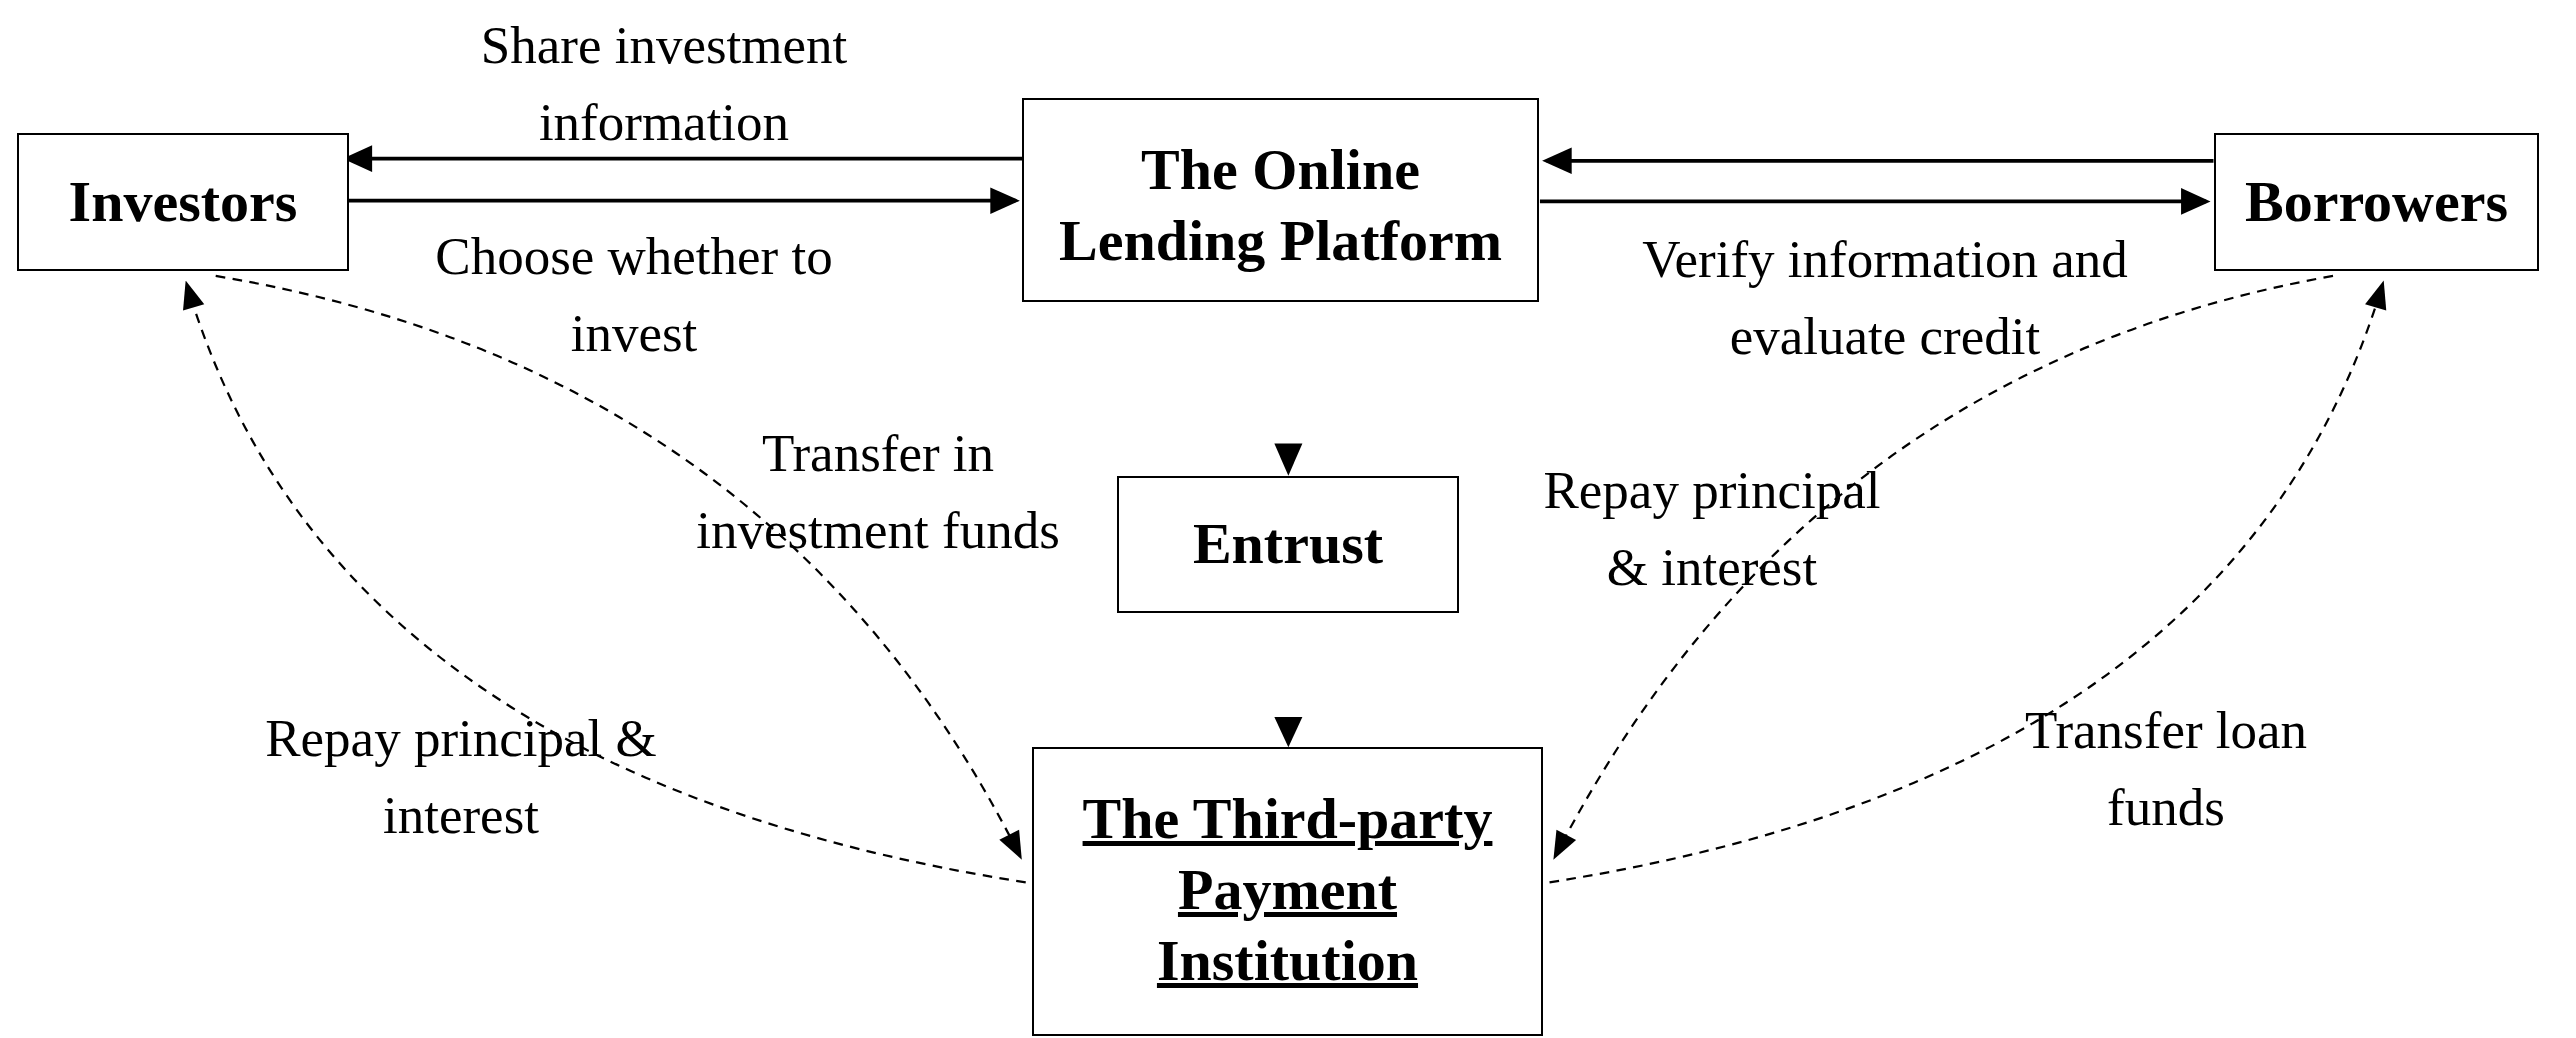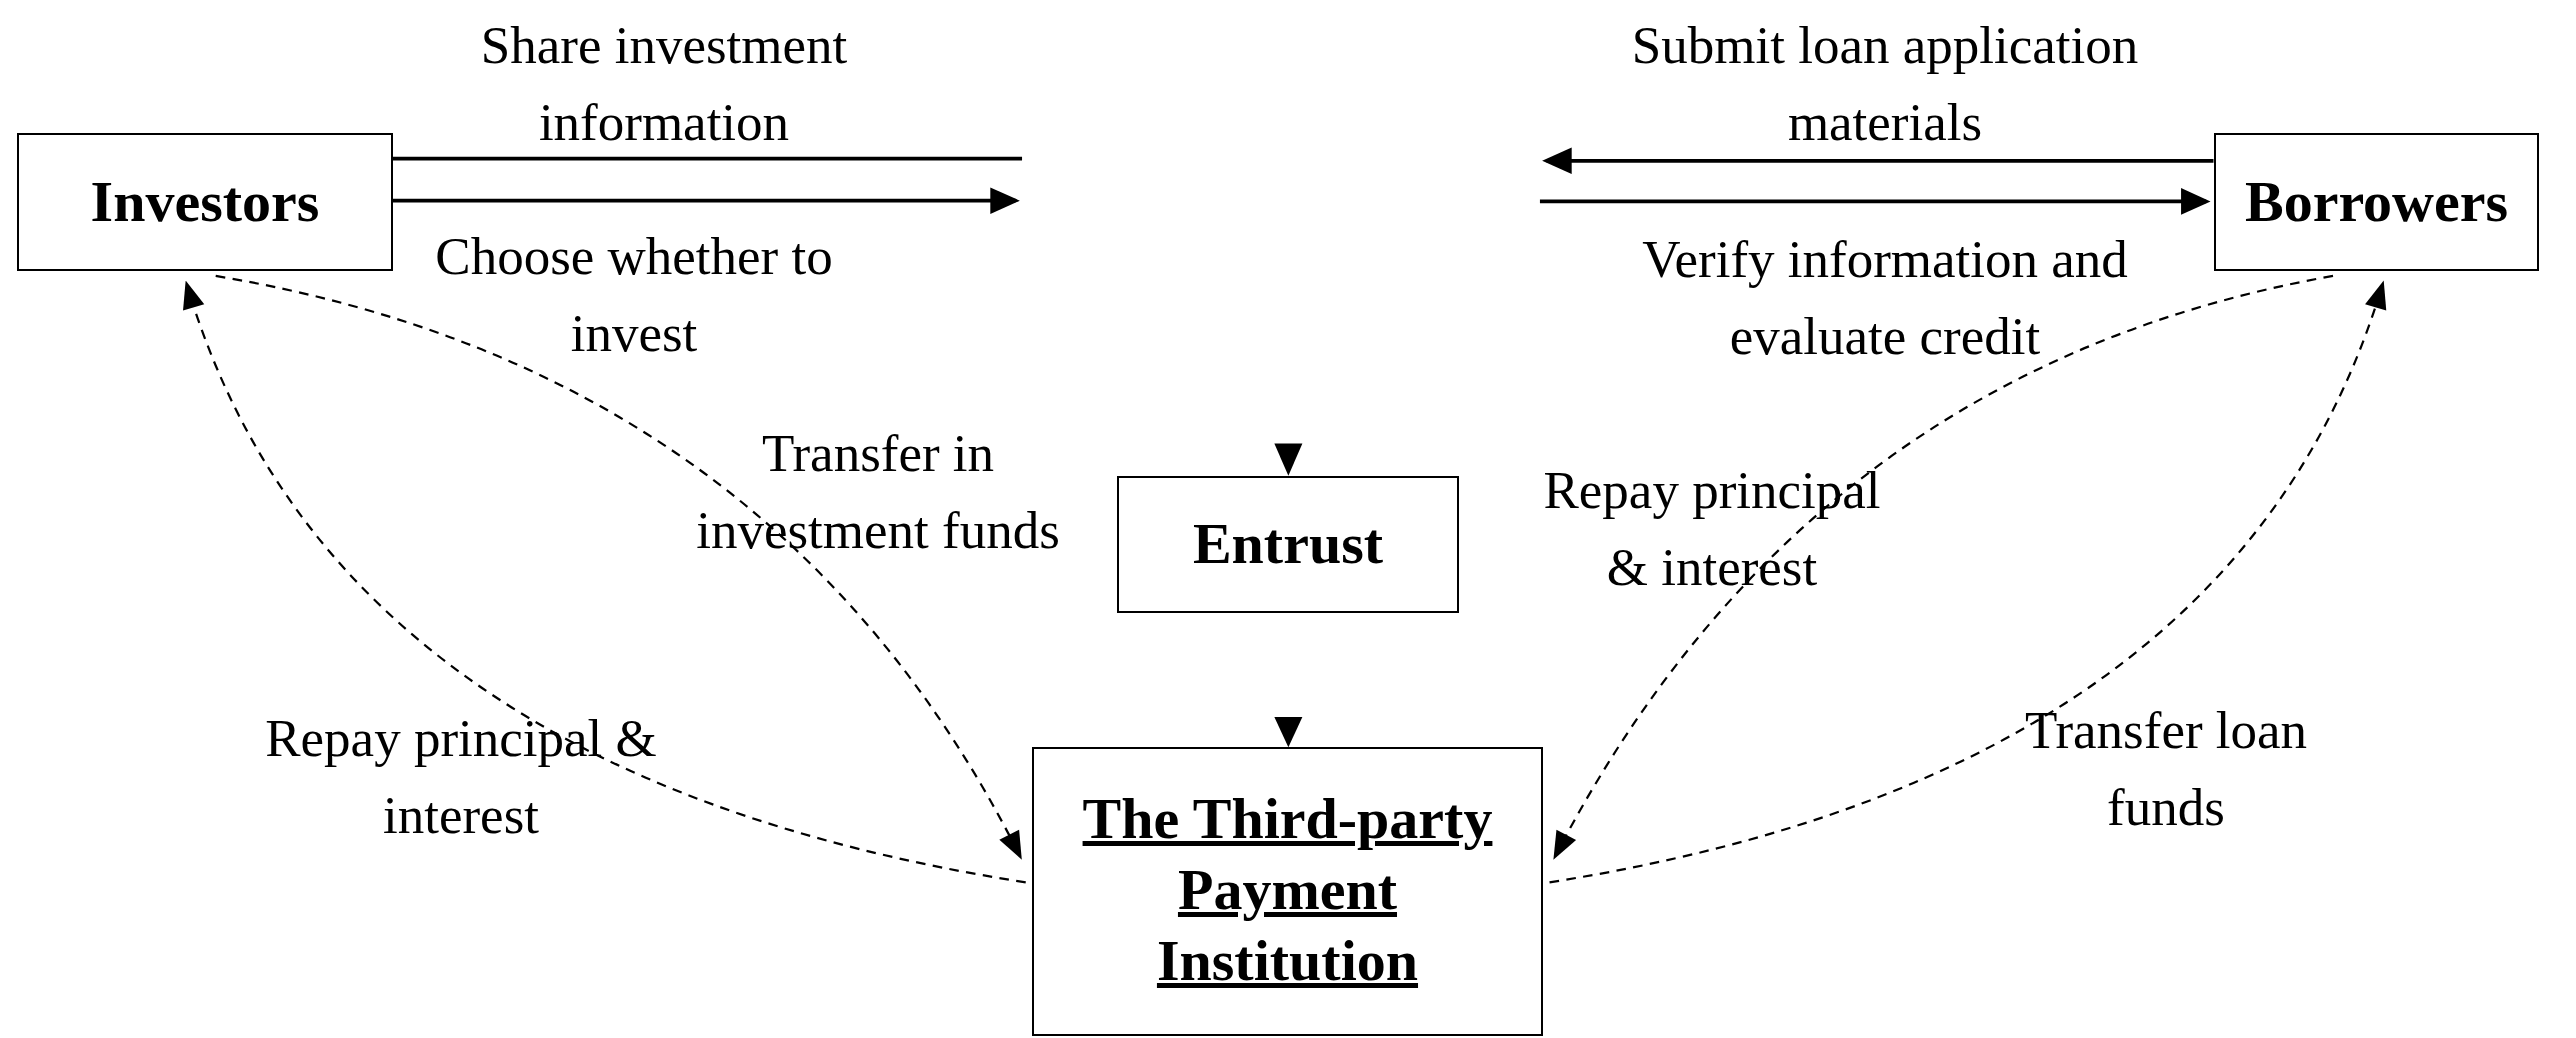--- a/index.html
+++ b/index.html
@@ -56,39 +56,39 @@
 
     <polygon points="1727,601 1765,601 1746,645" fill="#000000"></polygon>
     <polygon points="1727,972 1765,972 1746,1013" fill="#000000"></polygon>
 
     <path d="M292,374 Q1050,500 1382,1160" fill="none" stroke="#000000" stroke-width="3" stroke-dasharray="13 10" marker-end="url(#arrowC)"></path>
     <path d="M1390,1196 Q450,1050 253,386" fill="none" stroke="#000000" stroke-width="3" stroke-dasharray="13 10" marker-end="url(#arrowC)"></path>
     <path d="M3162,374 Q2450,500 2108,1160" fill="none" stroke="#000000" stroke-width="3" stroke-dasharray="13 10" marker-end="url(#arrowC)"></path>
     <path d="M2100,1196 Q3030,1050 3229,386" fill="none" stroke="#000000" stroke-width="3" stroke-dasharray="13 10" marker-end="url(#arrowC)"></path>
   </svg>
 
-  <div class="node" style="left:17px;top:133px;width:376px;height:138px;">Investors</div>
+  <div class="node" style="left:17px;top:133px;width:332px;height:138px;">Investors</div>
 
+  <div class="node top-align" style="left:1022px;top:98px;width:517px;height:204px;padding-top:35px;">The Online
+Lending Platform</div>
 
   <div class="node" style="left:2214px;top:133px;width:325px;height:138px;">Borrowers</div>
 
   <div class="node" style="left:1117px;top:476px;width:342px;height:137px;">Entrust</div>
 
   <div class="node top-align" style="left:1032px;top:747px;width:511px;height:289px;padding-top:35px;text-decoration:underline;">The Third-party
 Payment
 Institution</div>
 
   <div class="edge-label" style="left:664px;top:7.4px;">Share investment
 information</div>
 
   <div class="edge-label" style="left:634px;top:218px;">Choose whether to
 invest</div>
 
-  <div class="edge-label" style="left:1885px;top:7.4px;">Submit loan application
-materials</div>
 
   <div class="edge-label" style="left:1885px;top:221px;">Verify information and
 evaluate credit</div>
 
   <div class="edge-label" style="left:878px;top:415px;">Transfer in
 investment funds</div>
 
   <div class="edge-label" style="left:1712px;top:452px;">Repay principal
 &amp; interest</div>
 

